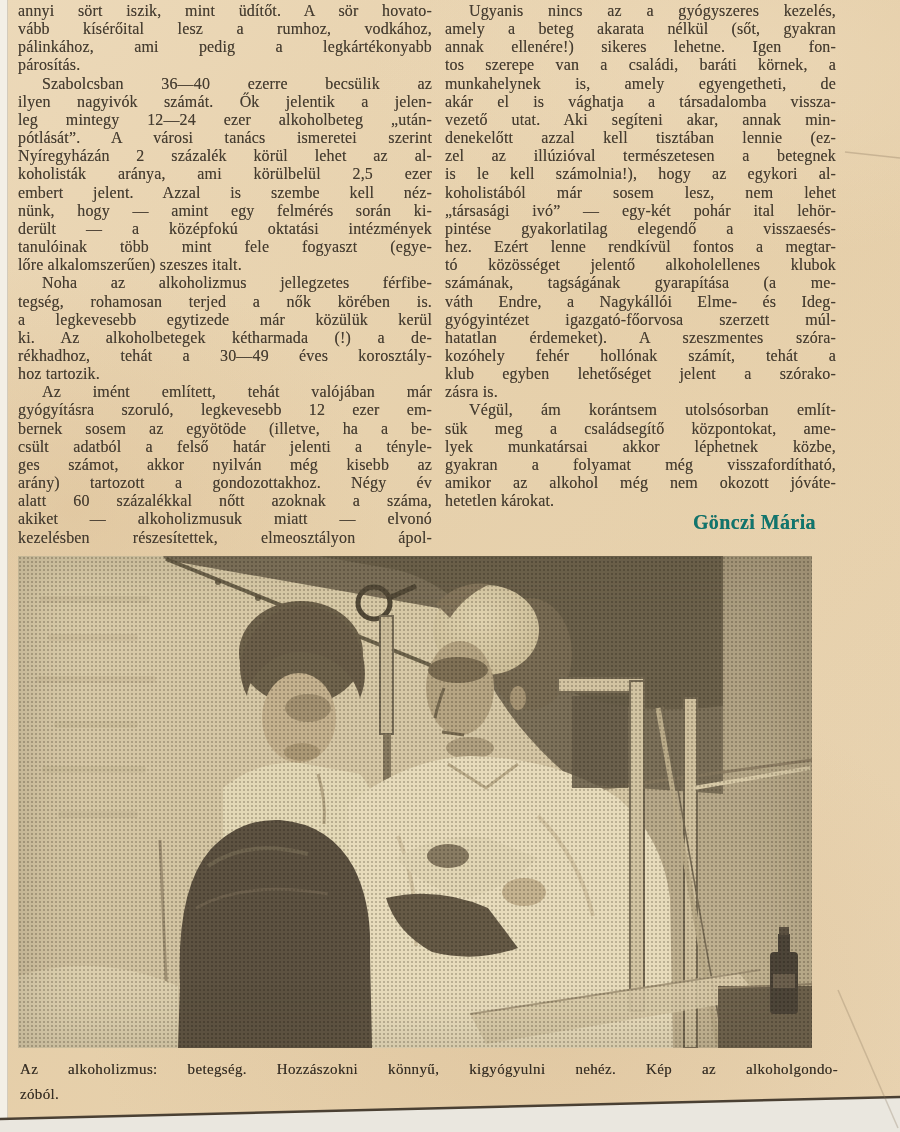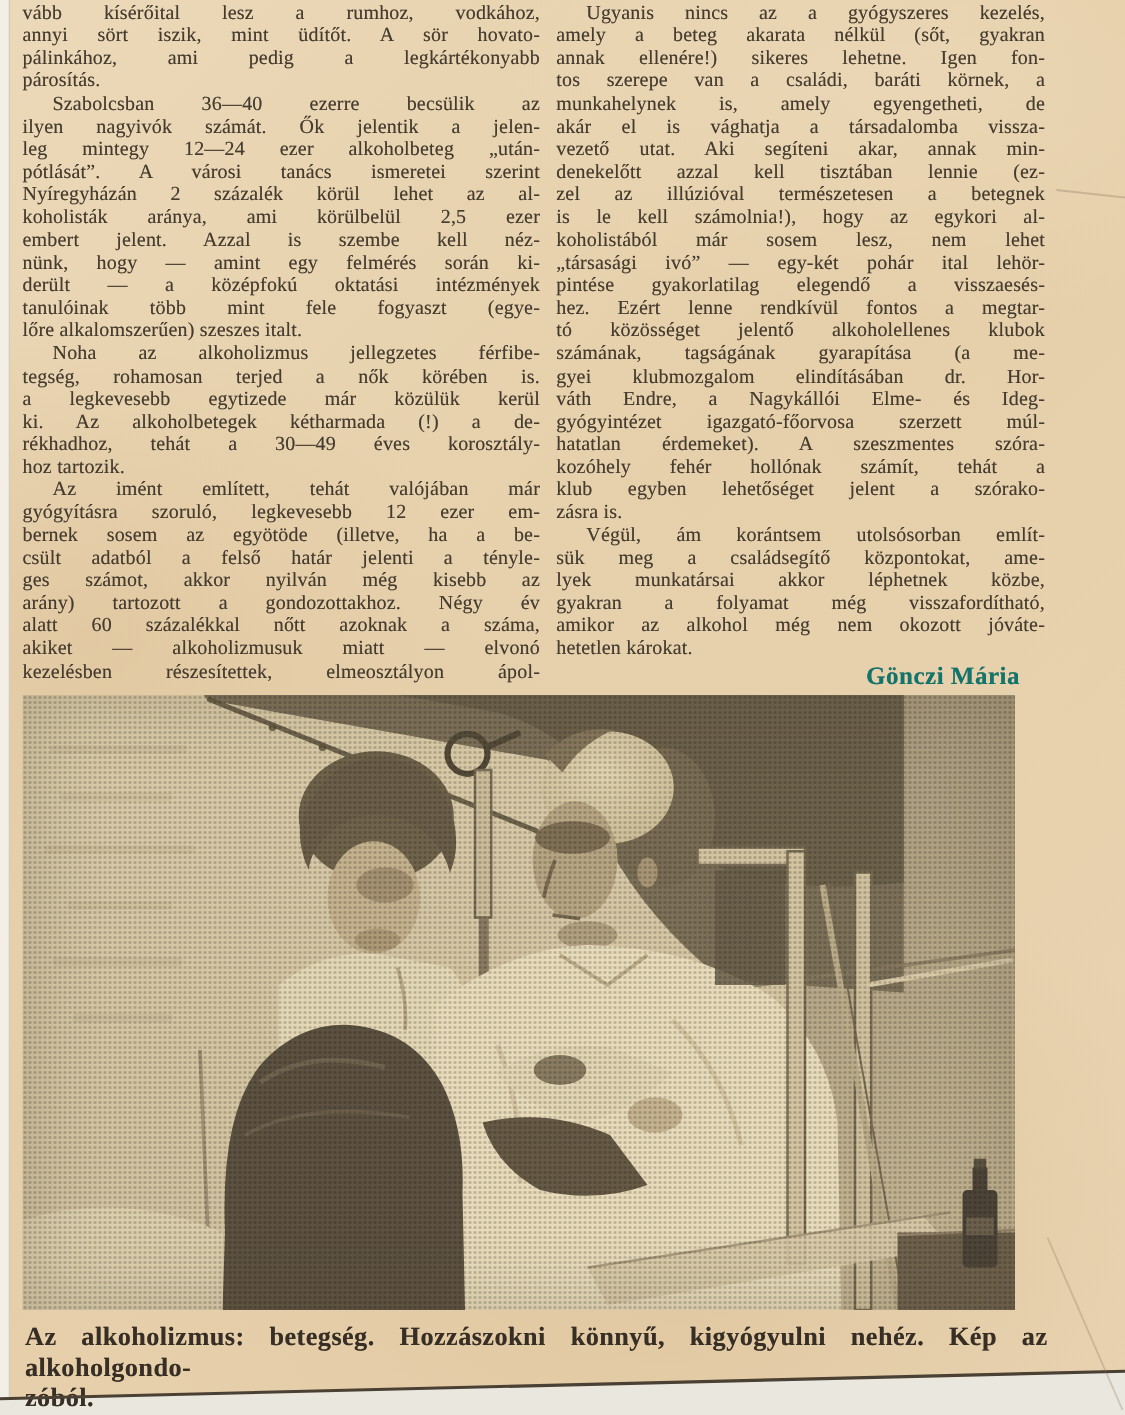--- a/index.html
+++ b/index.html
@@ -67,41 +67,41 @@
     mix-blend-mode:multiply;
   }
   .photo-tint{
     position:absolute;inset:0;pointer-events:none;
     background:rgba(216,190,150,.14);
     box-shadow:inset 0 0 60px rgba(90,78,58,.25);
   }
   
   .caption{
     position:absolute;left:20px;top:1057px;width:818px;
-    font-weight:bold;font-size:21px;line-height:24.5px;
+    font-weight:normal;font-size:15px;line-height:24.5px;
     letter-spacing:.35px;word-spacing:2.5px;
     color:#372f25;
     text-shadow:0 0 .5px rgba(55,47,37,.6);
   }
   
   .overlay{position:absolute;inset:0;pointer-events:none;}
 </style>
 </head>
 <body>
 
 <div class="stage">
 
   <div class="paper"></div>
   <div class="edge-strip"></div>
 
   <div class="columns">
     <div class="col0">
         <div class="para">
+          <div class="tline">annyi sört iszik, mint üdítőt. A sör hovato-</div>
           <div class="tline">vább kísérőital lesz a rumhoz, vodkához,</div>
-          <div class="tline">annyi sört iszik, mint üdítőt. A sör hovato-</div>
           <div class="tline">pálinkához, ami pedig a legkártékonyabb</div>
           <div class="tline endline">párosítás.</div>
         </div>
         <div class="para">
           <div class="tline ind">Szabolcsban 36—40 ezerre becsülik az</div>
           <div class="tline">ilyen nagyivók számát. Ők jelentik a jelen-</div>
           <div class="tline">leg mintegy 12—24 ezer alkoholbeteg „után-</div>
           <div class="tline">pótlását”. A városi tanács ismeretei szerint</div>
           <div class="tline">Nyíregyházán 2 százalék körül lehet az al-</div>
           <div class="tline">koholisták aránya, ami körülbelül 2,5 ezer</div>
@@ -142,21 +142,20 @@
           <div class="tline">vezető utat. Aki segíteni akar, annak min-</div>
           <div class="tline">denekelőtt azzal kell tisztában lennie (ez-</div>
           <div class="tline">zel az illúzióval természetesen a betegnek</div>
           <div class="tline">is le kell számolnia!), hogy az egykori al-</div>
           <div class="tline">koholistából már sosem lesz, nem lehet</div>
           <div class="tline">„társasági ivó” — egy-két pohár ital lehör-</div>
           <div class="tline">pintése gyakorlatilag elegendő a visszaesés-</div>
           <div class="tline">hez. Ezért lenne rendkívül fontos a megtar-</div>
           <div class="tline">tó közösséget jelentő alkoholellenes klubok</div>
           <div class="tline">számának, tagságának gyarapítása (a me-</div>
-          <div class="tline">gyei klubmozgalom elindításában dr. Hor-</div>
           <div class="tline">váth Endre, a Nagykállói Elme- és Ideg-</div>
           <div class="tline">gyógyintézet igazgató-főorvosa szerzett múl-</div>
           <div class="tline">hatatlan érdemeket). A szeszmentes szóra-</div>
           <div class="tline">kozóhely fehér hollónak számít, tehát a</div>
           <div class="tline">klub egyben lehetőséget jelent a szórako-</div>
           <div class="tline endline">zásra is.</div>
         </div>
         <div class="para">
           <div class="tline ind">Végül, ám korántsem utolsósorban említ-</div>
           <div class="tline">sük meg a családsegítő központokat, ame-</div>

